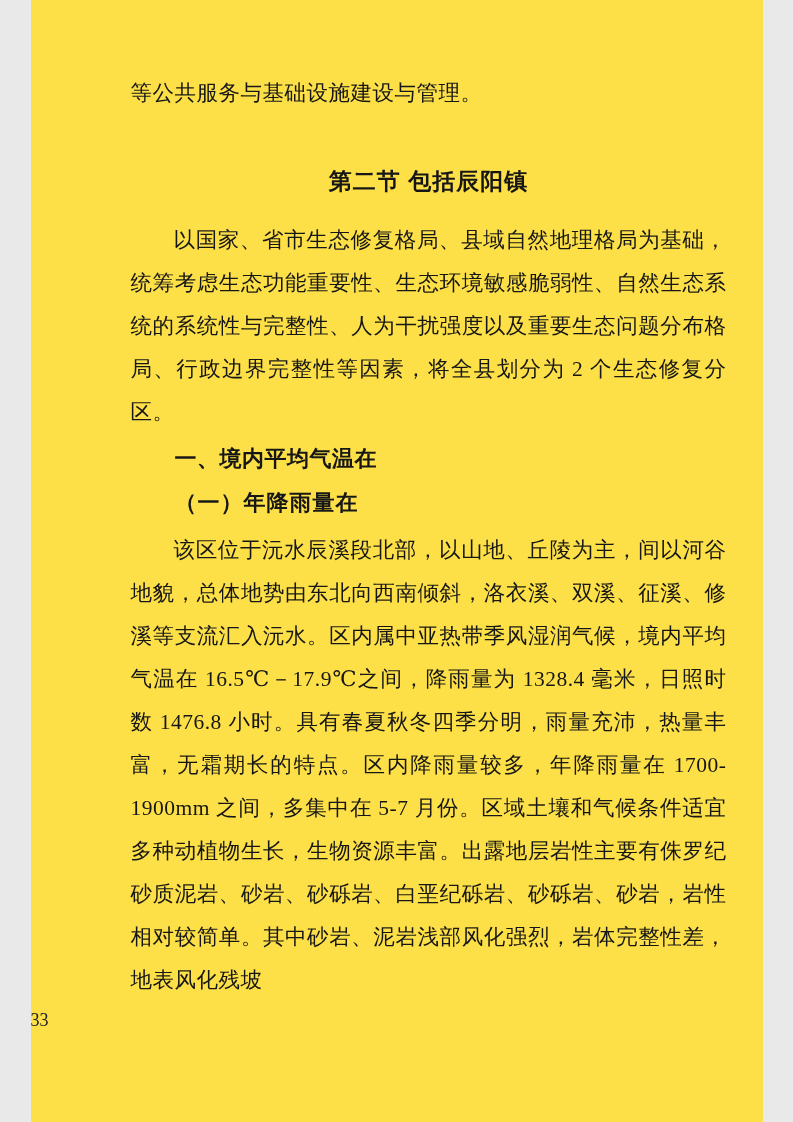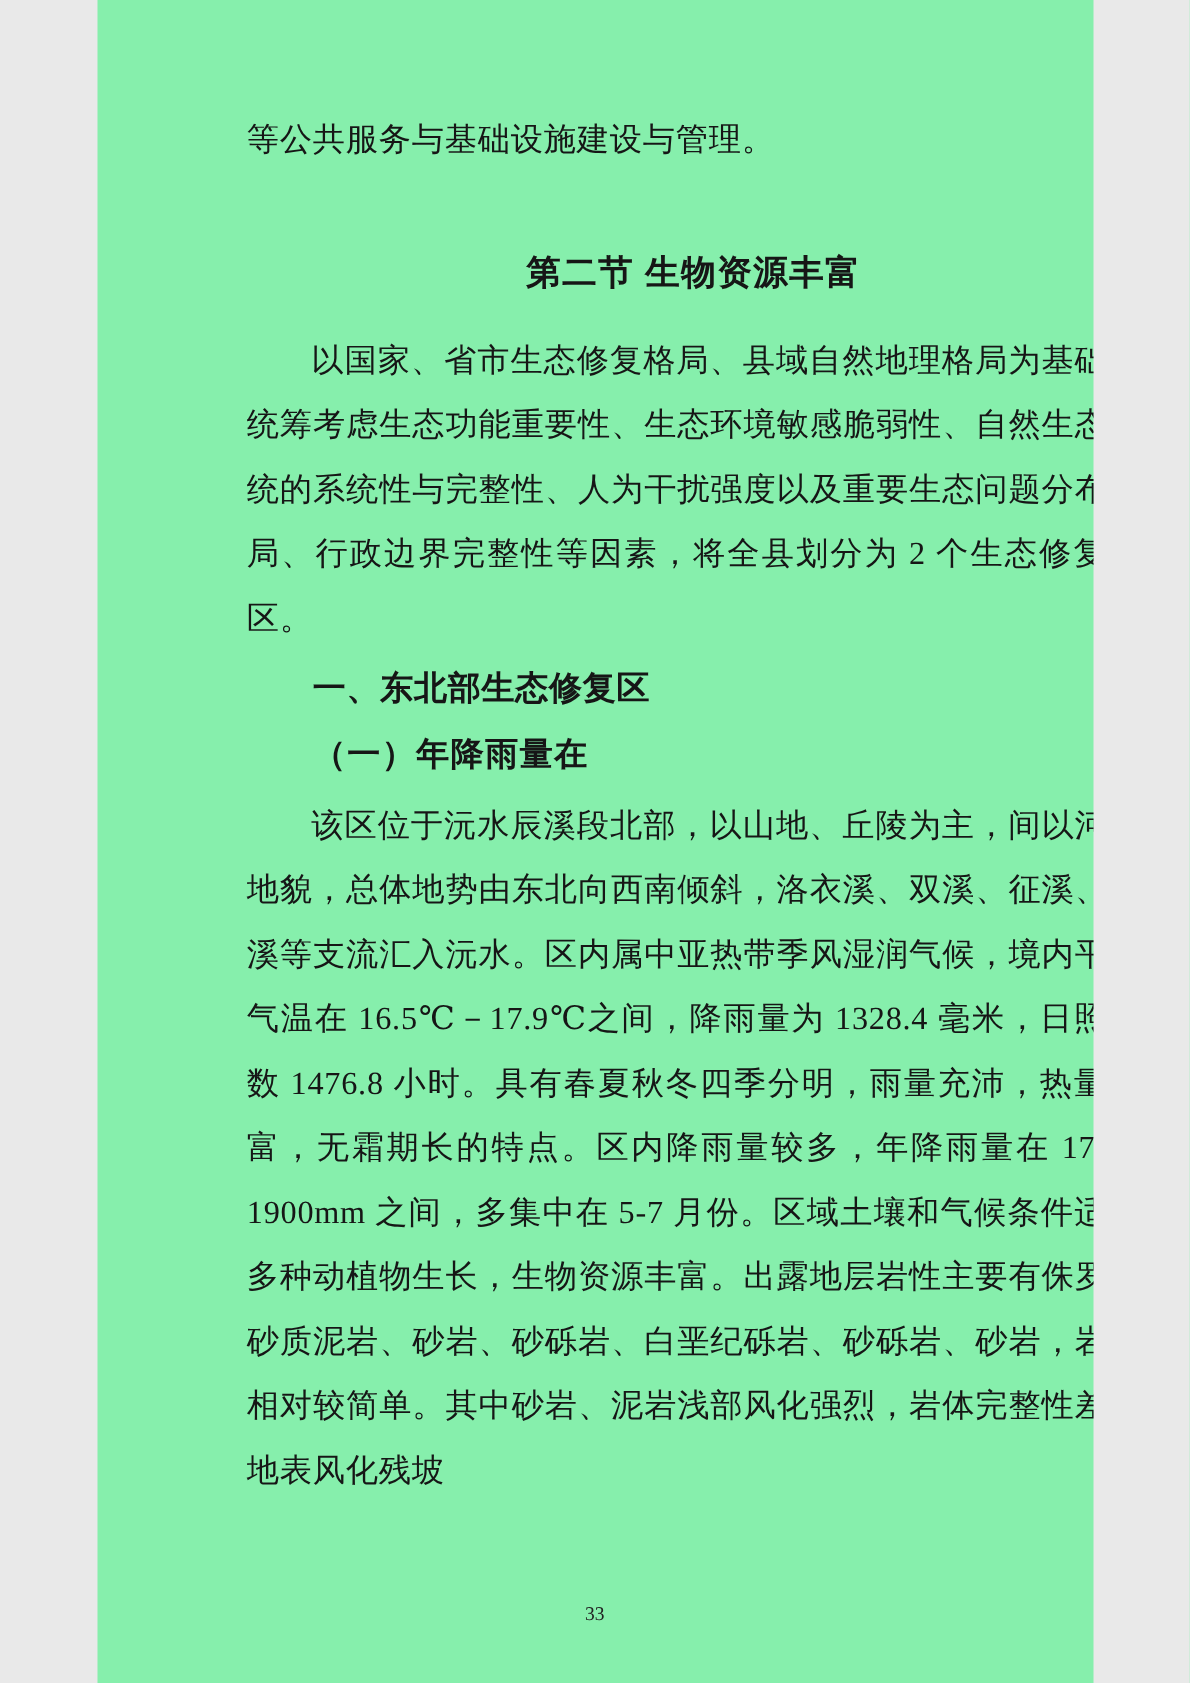--- a/index.html
+++ b/index.html
@@ -2,23 +2,23 @@
 <html><head>
 <meta charset="utf-8">
 <style>
   html, body {
     margin: 0;
     padding: 0;
     background: #e9e9e9;
   }
   .page {
     position: relative;
-    width: 664px;
+    width: 732px;
     height: 1122px;
-    background: #86efac;
+    background: #fde047;
     margin: 0 auto;
     overflow: hidden;
     color: #161616;
     font-family: "Liberation Serif", "DejaVu Serif", serif;
   }
   .content {
     position: absolute;
     top: 72px;
     left: 100px;
     width: 596px;
@@ -65,39 +65,38 @@
     text-indent: 2em;
     letter-spacing: 1px;
     margin-top: 13px;
     margin-bottom: 12px;
   }
   .p-after-h1 { margin-top: 0; }
   .footer {
     position: absolute;
     left: 0;
     right: 0;
-    top: 1068px;
-    text-align: center;
-    font-size: 13px;
+    top: 1010px;
+    font-size: 18px;
     color: #222222;
   }
 </style>
 </head>
 <body>
 
 <div class="page">
   <div class="content">
 
     <div class="body-line">等公共服务与基础设施建设与管理。</div>
 
-    <div class="heading-1">第二节 生物资源丰富</div>
+    <div class="heading-1">第二节 包括辰阳镇</div>
 
     <p class="para p-after-h1">以国家、省市生态修复格局、县域自然地理格局为基础，统筹考虑生态功能重要性、生态环境敏感脆弱性、自然生态系统的系统性与完整性、人为干扰强度以及重要生态问题分布格局、行政边界完整性等因素，将全县划分为 2 个生态修复分区。</p>
 
-    <div class="heading-2">一、东北部生态修复区</div>
+    <div class="heading-2">一、境内平均气温在</div>
 
 
     <div class="heading-3">（一）年降雨量在</div>
 
     <p class="para">该区位于沅水辰溪段北部，以山地、丘陵为主，间以河谷地貌，总体地势由东北向西南倾斜，洛衣溪、双溪、征溪、修溪等支流汇入沅水。区内属中亚热带季风湿润气候，境内平均气温在 16.5℃－17.9℃之间，降雨量为 1328.4 毫米，日照时数 1476.8 小时。具有春夏秋冬四季分明，雨量充沛，热量丰富，无霜期长的特点。区内降雨量较多，年降雨量在 1700-1900mm 之间，多集中在 5-7 月份。区域土壤和气候条件适宜多种动植物生长，生物资源丰富。出露地层岩性主要有侏罗纪砂质泥岩、砂岩、砂砾岩、白垩纪砾岩、砂砾岩、砂岩，岩性相对较简单。其中砂岩、泥岩浅部风化强烈，岩体完整性差，地表风化残坡</p>
 
   </div>
 
   <div class="footer">33</div>
 </div>

